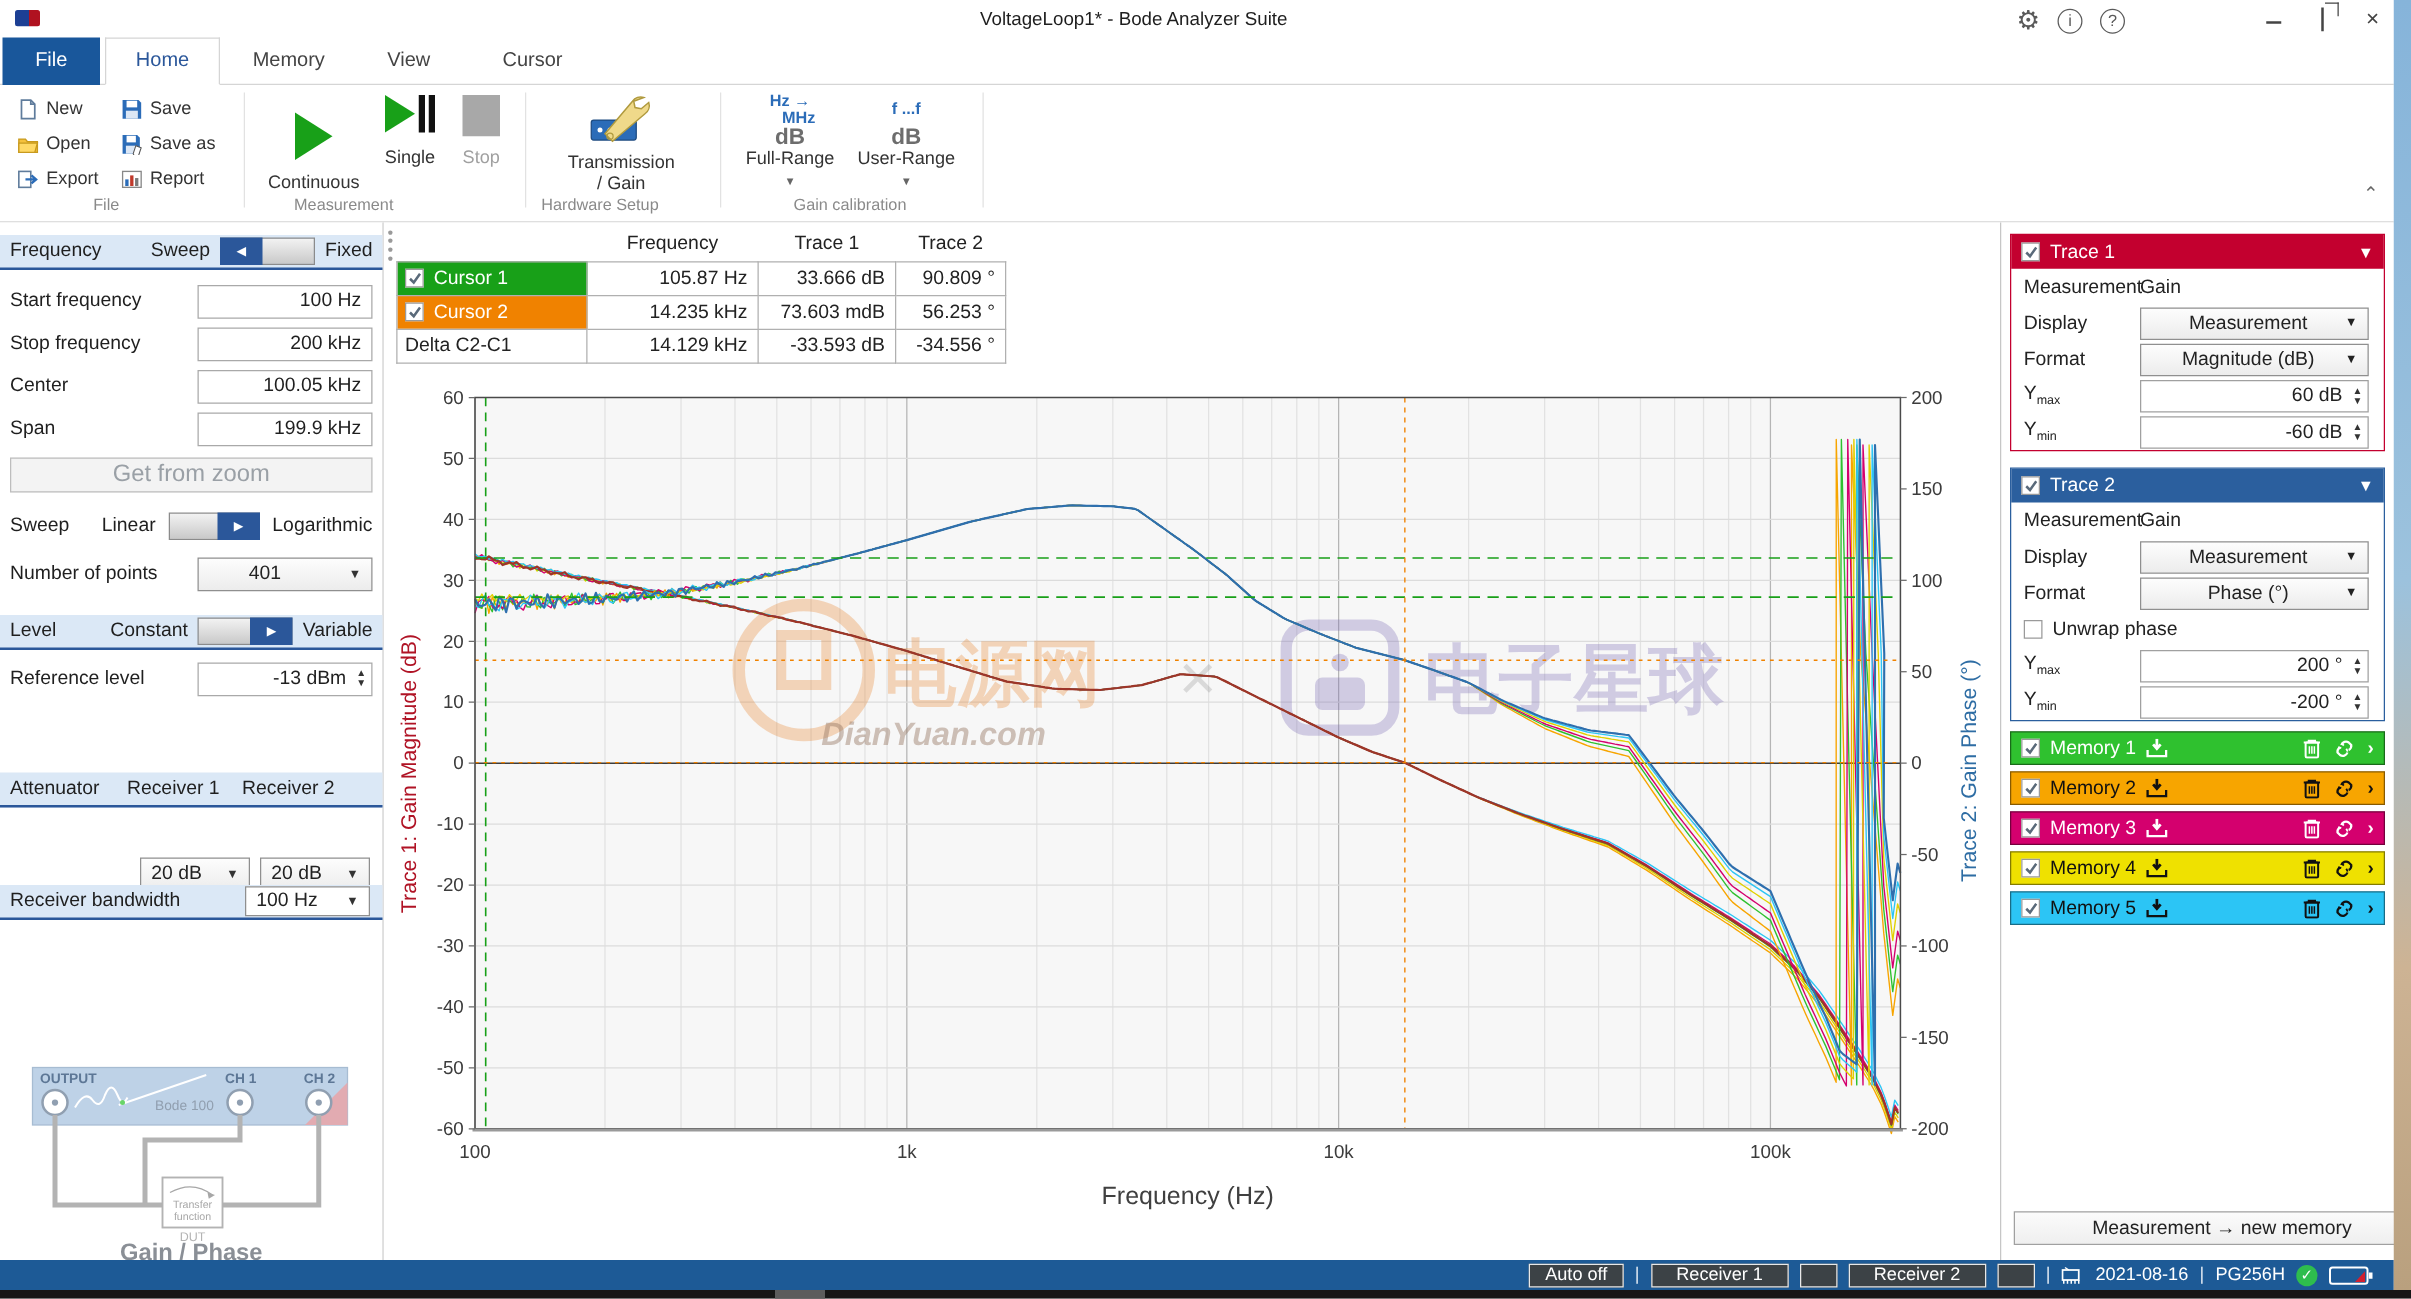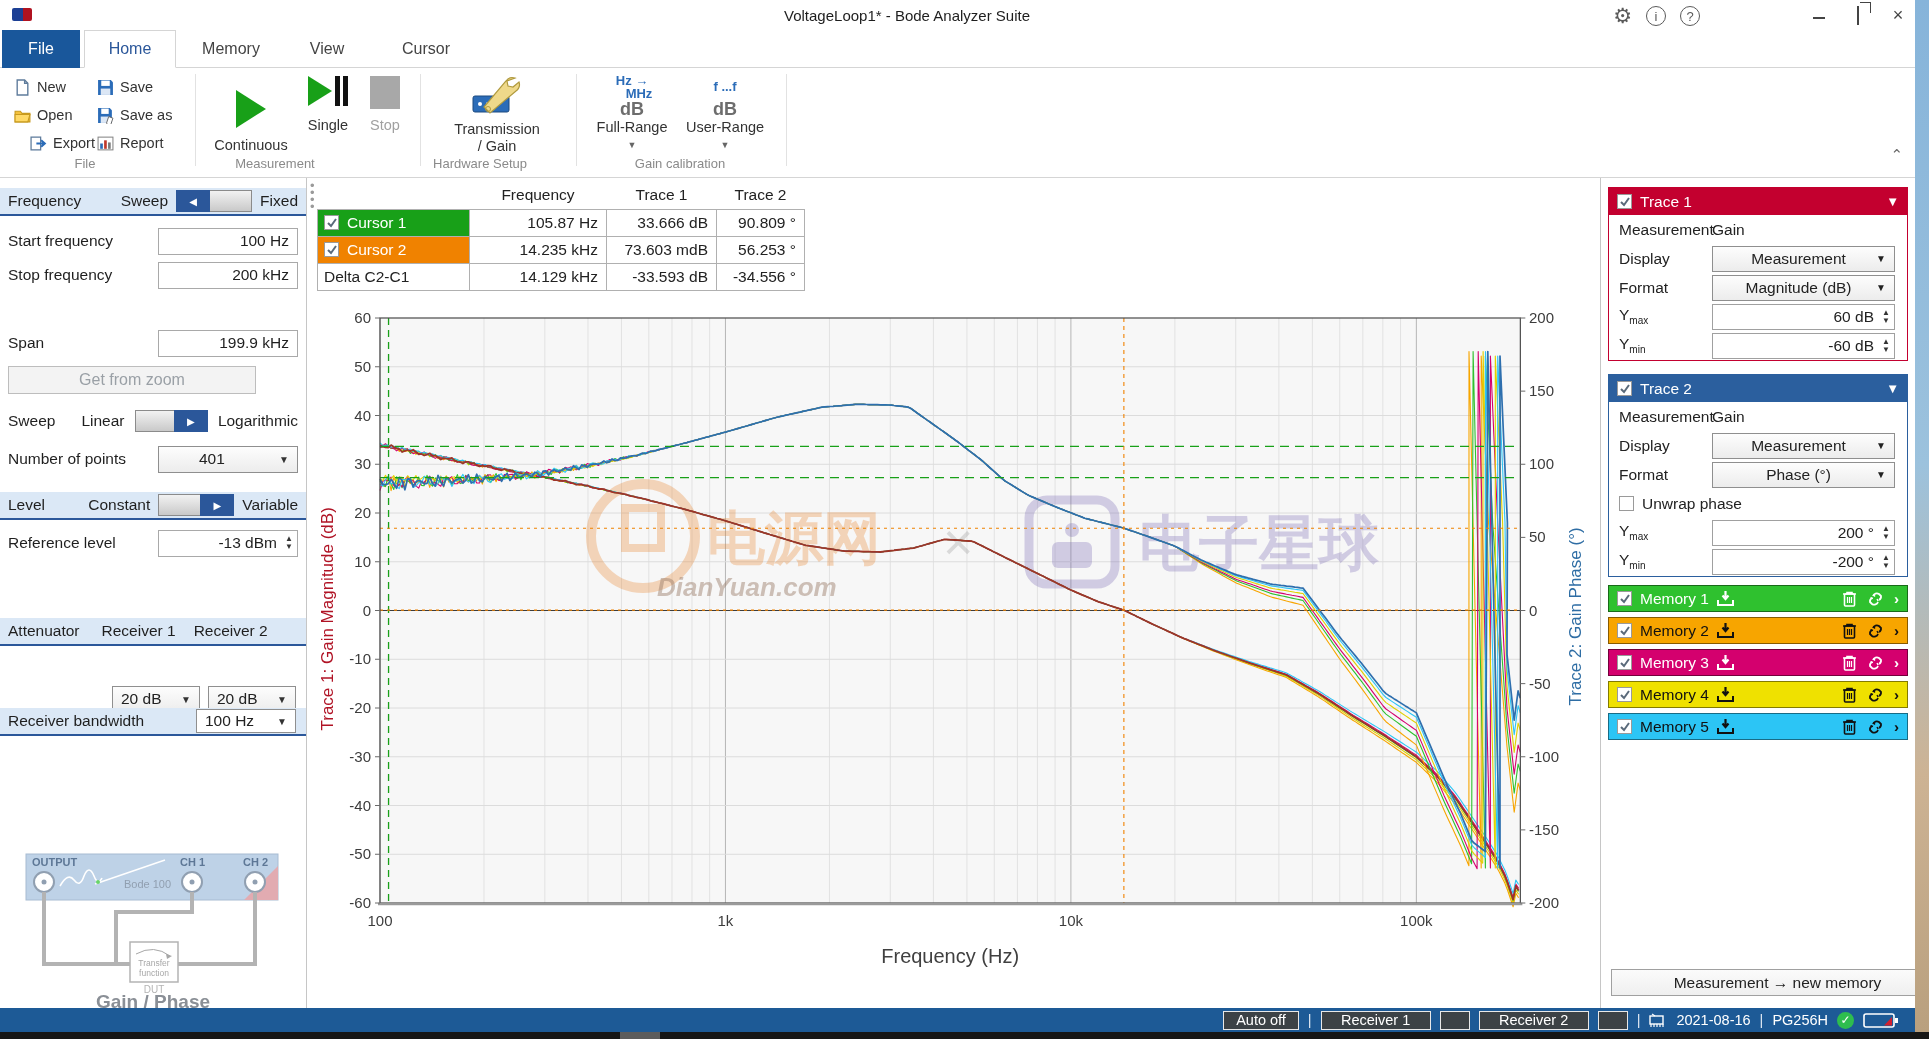--- a/index.html
+++ b/index.html
@@ -56,22 +56,22 @@
                border-right:1px solid #c6c6c6; font-size:15.5px; color:#1f1f1f; }
   .lp-header { position:absolute; left:0; width:306px; height:28px; background:#dbe8f6;
                border-bottom:2px solid #2b579a; display:flex; align-items:center; padding:0 8px; }
   .lp-row { position:absolute; left:0; width:306px; height:30px; display:flex; align-items:center; padding:0 8px; }
   .lp-input { position:absolute; left:158px; width:140px; height:27px; border:1px solid #a9a9a9; background:#fff;
               text-align:right; padding:0 8px; font-size:15.5px; display:flex; align-items:center; justify-content:flex-end; }
   .toggle { position:relative; width:76px; height:22px; border:1px solid #8b8b8b;
             background:linear-gradient(180deg,#f2f2f2,#c9c9c9); }
   .knob { position:absolute; top:-1px; width:34px; height:22px; background:#2b579a; color:#fff;
           display:flex; align-items:center; justify-content:center; font-size:10px; }
-  .btn-wide { position:absolute; left:8px; width:248px; height:28px; border:1px solid #bdbdbd;
-              background:#f3f3f3; color:#9aa0a6; display:flex; align-items:center; justify-content:center; font-size:16px; }
+  .btn-wide { position:absolute; left:8px; width:290px; height:28px; border:1px solid #bdbdbd;
+              background:#f3f3f3; color:#9aa0a6; display:flex; align-items:center; justify-content:center; font-size:19px; }
   .btn-enabled { background:linear-gradient(180deg,#fdfdfd,#ececec); border:1px solid #8f8f8f; color:#222; }
   .dd { border:1px solid #8f8f8f; background:linear-gradient(180deg,#fdfdfd,#ececec);
         display:flex; align-items:center; justify-content:space-between; padding:0 8px; font-size:15.5px; color:#222; }
   .spin { position:absolute; left:158px; width:140px; height:27px; border:1px solid #a9a9a9; background:#fff;
           display:flex; align-items:center; }
   .spin .val { flex:1; text-align:right; padding-right:4px; }
   .spin .arrows { width:16px; display:flex; flex-direction:column; align-items:center; font-size:8px; color:#333; line-height:8px; }
 
   
   .center { position:absolute; left:307px; top:178px; width:1293px; height:830px; background:#fff; }
@@ -159,21 +159,21 @@
         </svg>
       <span>New</span>
       </div>
     <div class="smallbtn" style="left:14px;top:36px;">
       <svg class="icon16" viewBox="0 0 16 16">
           <path d="M1 4h5l1.5 2H15v8H1z" fill="#f5c13c" stroke="#c89a1e"></path>
           <path d="M1 7h14l-2 7H1z" fill="#ffd966" stroke="#c89a1e"></path>
         </svg>
       <span>Open</span>
       </div>
-    <div class="smallbtn" style="left:30px;top:64px;">
+    <div class="smallbtn" style="left:14px;top:64px;">
       <svg class="icon16" viewBox="0 0 16 16">
           <rect x="1" y="2" width="9" height="12" fill="#fff" stroke="#5f7c9c" stroke-width="1.2"></rect>
           <path d="M6 8h7M10.5 5l3.5 3-3.5 3" fill="none" stroke="#2b6cb8" stroke-width="1.8"></path>
         </svg>
       <span>Export</span>
       </div>
     <div class="smallbtn" style="left:97px;top:8px;">
       <svg class="icon16" viewBox="0 0 16 16">
           <path d="M1 1h12l2 2v12H1z" fill="#2b6cb8"></path>
           <rect x="4" y="1.5" width="8" height="5" fill="#fff"></rect>
@@ -259,20 +259,24 @@
         </span>
       <span style="margin-left:8px;">Fixed</span>
     </div>
     <div class="lp-row" style="top:48px;">
         <span>Start frequency</span>
       <span class="lp-input">100 Hz</span>
       </div>
     <div class="lp-row" style="top:82px;">
         <span>Stop frequency</span>
       <span class="lp-input">200 kHz</span>
+      </div>
+    <div class="lp-row" style="top:116px;">
+        <span>Center</span>
+      <span class="lp-input">100.05 kHz</span>
       </div>
     <div class="lp-row" style="top:150px;">
         <span>Span</span>
       <span class="lp-input">199.9 kHz</span>
       </div>
     <div class="btn-wide" style="top:188px;">Get from zoom</div>
     <div class="lp-row" style="top:228px;">
         <span>Sweep</span>
       <span style="margin-left:26px;">Linear</span>
       <span class="toggle" style="margin-left:10px;">

